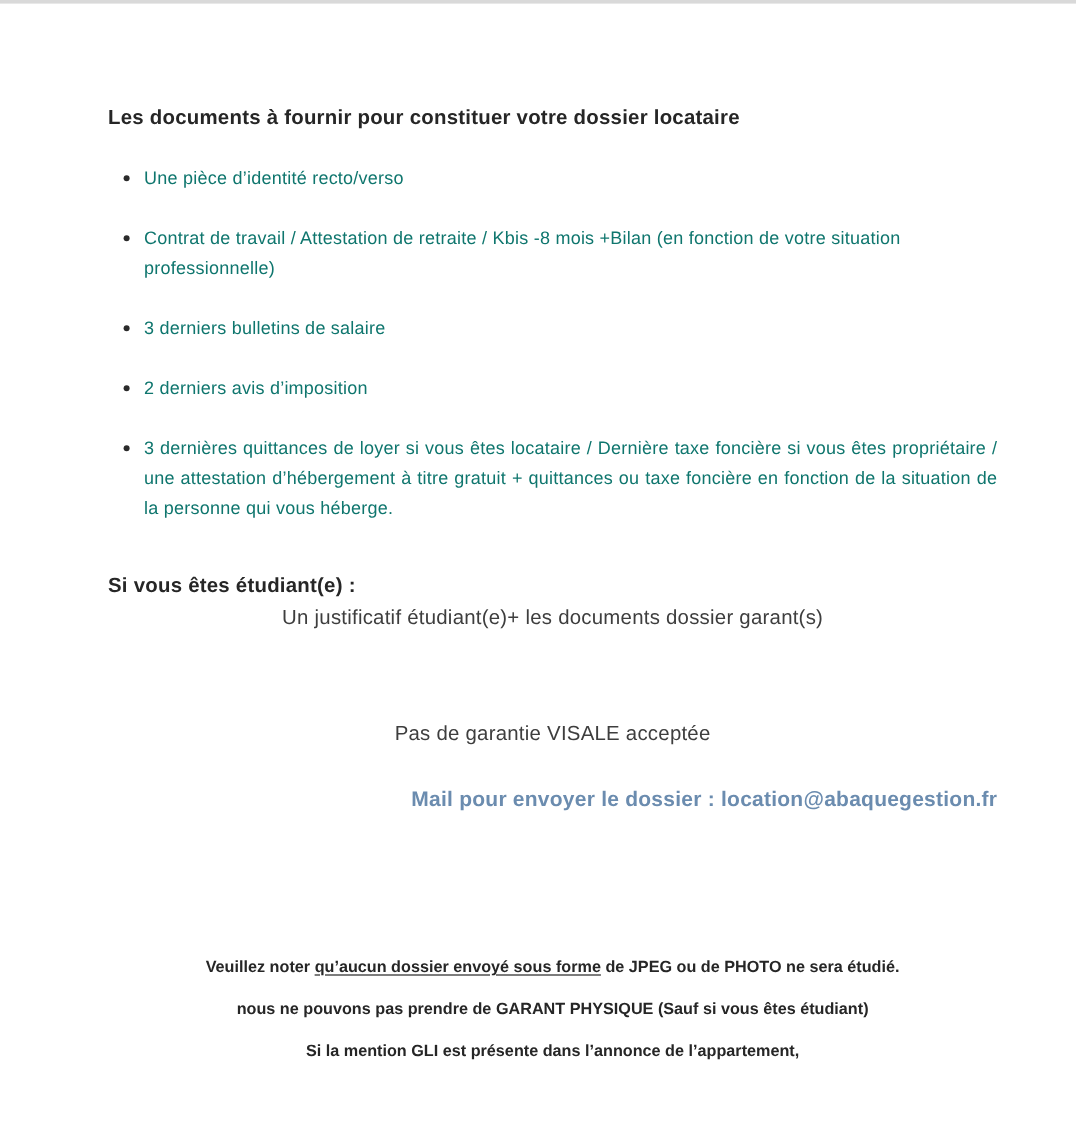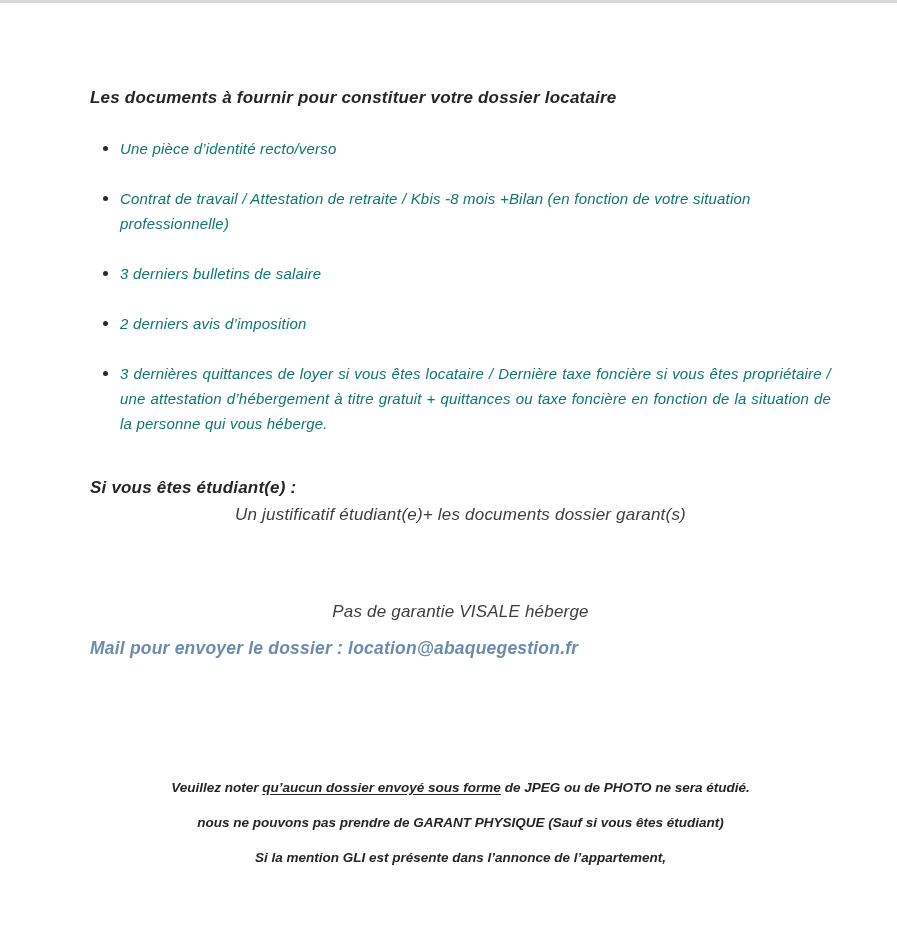--- a/index.html
+++ b/index.html
@@ -1,15 +1,15 @@
 <!DOCTYPE html>
 <html lang="fr"><head>
 <meta charset="utf-8">
 <style>
-  * { box-sizing: border-box; font-style: italic; }
+  * { box-sizing: border-box; }
   html, body {
     margin: 0;
     padding: 0;
     background: #ffffff;
   }
   body {
     width: 897px;
     height: 937px;
     overflow: hidden;
     font-family: "Liberation Sans", sans-serif;
@@ -74,22 +74,22 @@
     text-align: center;
   }
   .visale-note {
     margin: 74px 0 0;
     text-align: center;
     font-size: 17px;
     color: #3e3e3e;
     letter-spacing: 0.2px;
   }
   .mail-line {
-    margin: 16px 0 0;
-    text-align: left;
+    margin: 34px 0 0;
+    text-align: right;
     font-size: 17.5px;
     font-weight: 700;
     color: #6b8caf;
     letter-spacing: 0.2px;
   }
   .footer-note {
     margin: 119px 0 0;
     text-align: center;
     font-size: 13.5px;
     font-weight: 700;
@@ -116,21 +116,21 @@
     <li>Contrat de travail / Attestation de retraite / Kbis -8 mois +Bilan (en fonction de votre situation professionnelle)</li>
     <li>3 derniers bulletins de salaire</li>
     <li>2 derniers avis d’imposition</li>
     <li class="justify">3 dernières quittances de loyer si vous êtes locataire / Dernière taxe foncière si vous êtes propriétaire / une attestation d’hébergement à titre gratuit + quittances ou taxe foncière en fonction de la situation de la personne qui vous héberge.</li>
   </ul>
 
   <p class="student-heading">Si vous êtes étudiant(e) :</p>
 
   <p class="student-text">Un justificatif étudiant(e)+ les documents dossier garant(s)</p>
 
-  <p class="visale-note">Pas de garantie VISALE héberge</p>
+  <p class="visale-note">Pas de garantie VISALE acceptée</p>
 
   <p class="mail-line"><span>Mail pour envoyer le dossier : </span><span>location@abaquegestion.fr</span></p>
 
   <div class="footer-note">
     <p><span>Veuillez noter </span><span class="u">qu’aucun dossier envoyé sous forme</span><span> de JPEG ou de PHOTO ne sera étudié.</span></p>
     <p>nous ne pouvons pas prendre de GARANT PHYSIQUE (Sauf si vous êtes étudiant)</p>
     <p>Si la mention GLI est présente dans l’annonce de l’appartement,</p>
   </div>
 
 </main>

